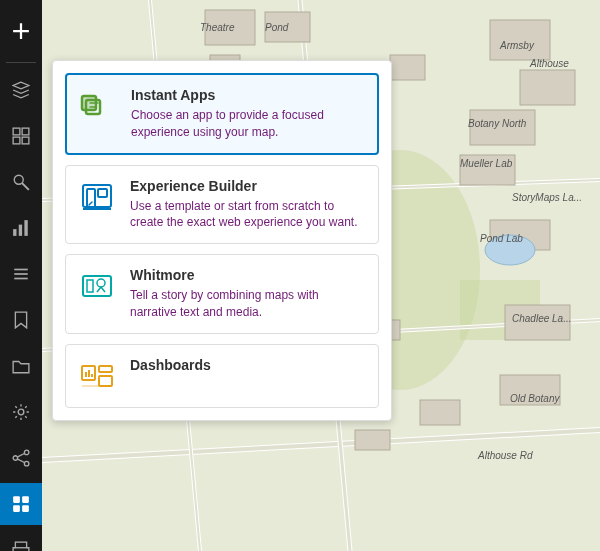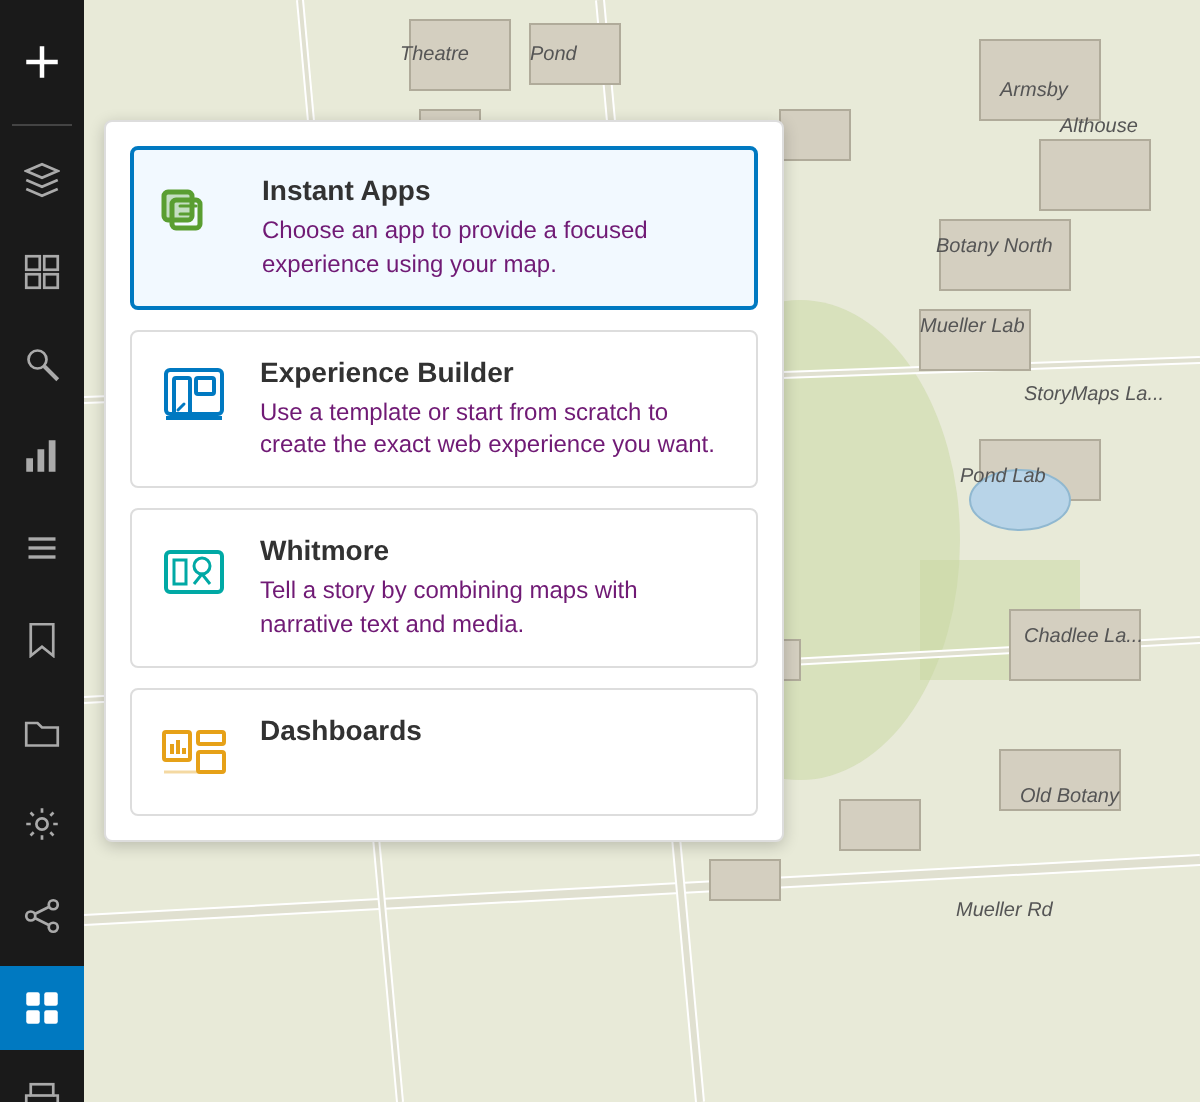--- a/index.html
+++ b/index.html
@@ -208,21 +208,21 @@
   <div class="map-label" style="top:22px;left:200px">Theatre</div>
   <div class="map-label" style="top:22px;left:265px">Pond</div>
   <div class="map-label" style="top:40px;left:500px">Armsby</div>
   <div class="map-label" style="top:58px;left:530px">Althouse</div>
   <div class="map-label" style="top:118px;left:468px">Botany North</div>
   <div class="map-label" style="top:158px;left:460px">Mueller Lab</div>
   <div class="map-label" style="top:192px;left:512px">StoryMaps La...</div>
   <div class="map-label" style="top:233px;left:480px">Pond Lab</div>
   <div class="map-label" style="top:313px;left:512px">Chadlee La...</div>
   <div class="map-label" style="top:393px;left:510px">Old Botany</div>
-  <div class="map-label" style="top:450px;left:478px">Mueller Rd</div>
+  <div class="map-label" style="top:450px;left:478px">Althouse Rd</div>
 </div>
 
 <div class="sidebar">
   <div class="sidebar-top">
 
     <div class="sidebar-item" style="color:#fff; margin-bottom:6px;">
       <svg viewBox="0 0 16 16" xmlns="http://www.w3.org/2000/svg">
         <path d="M8 1v14M1 8h14" stroke="currentColor" stroke-width="2" fill="none"></path>
       </svg>
     </div>

